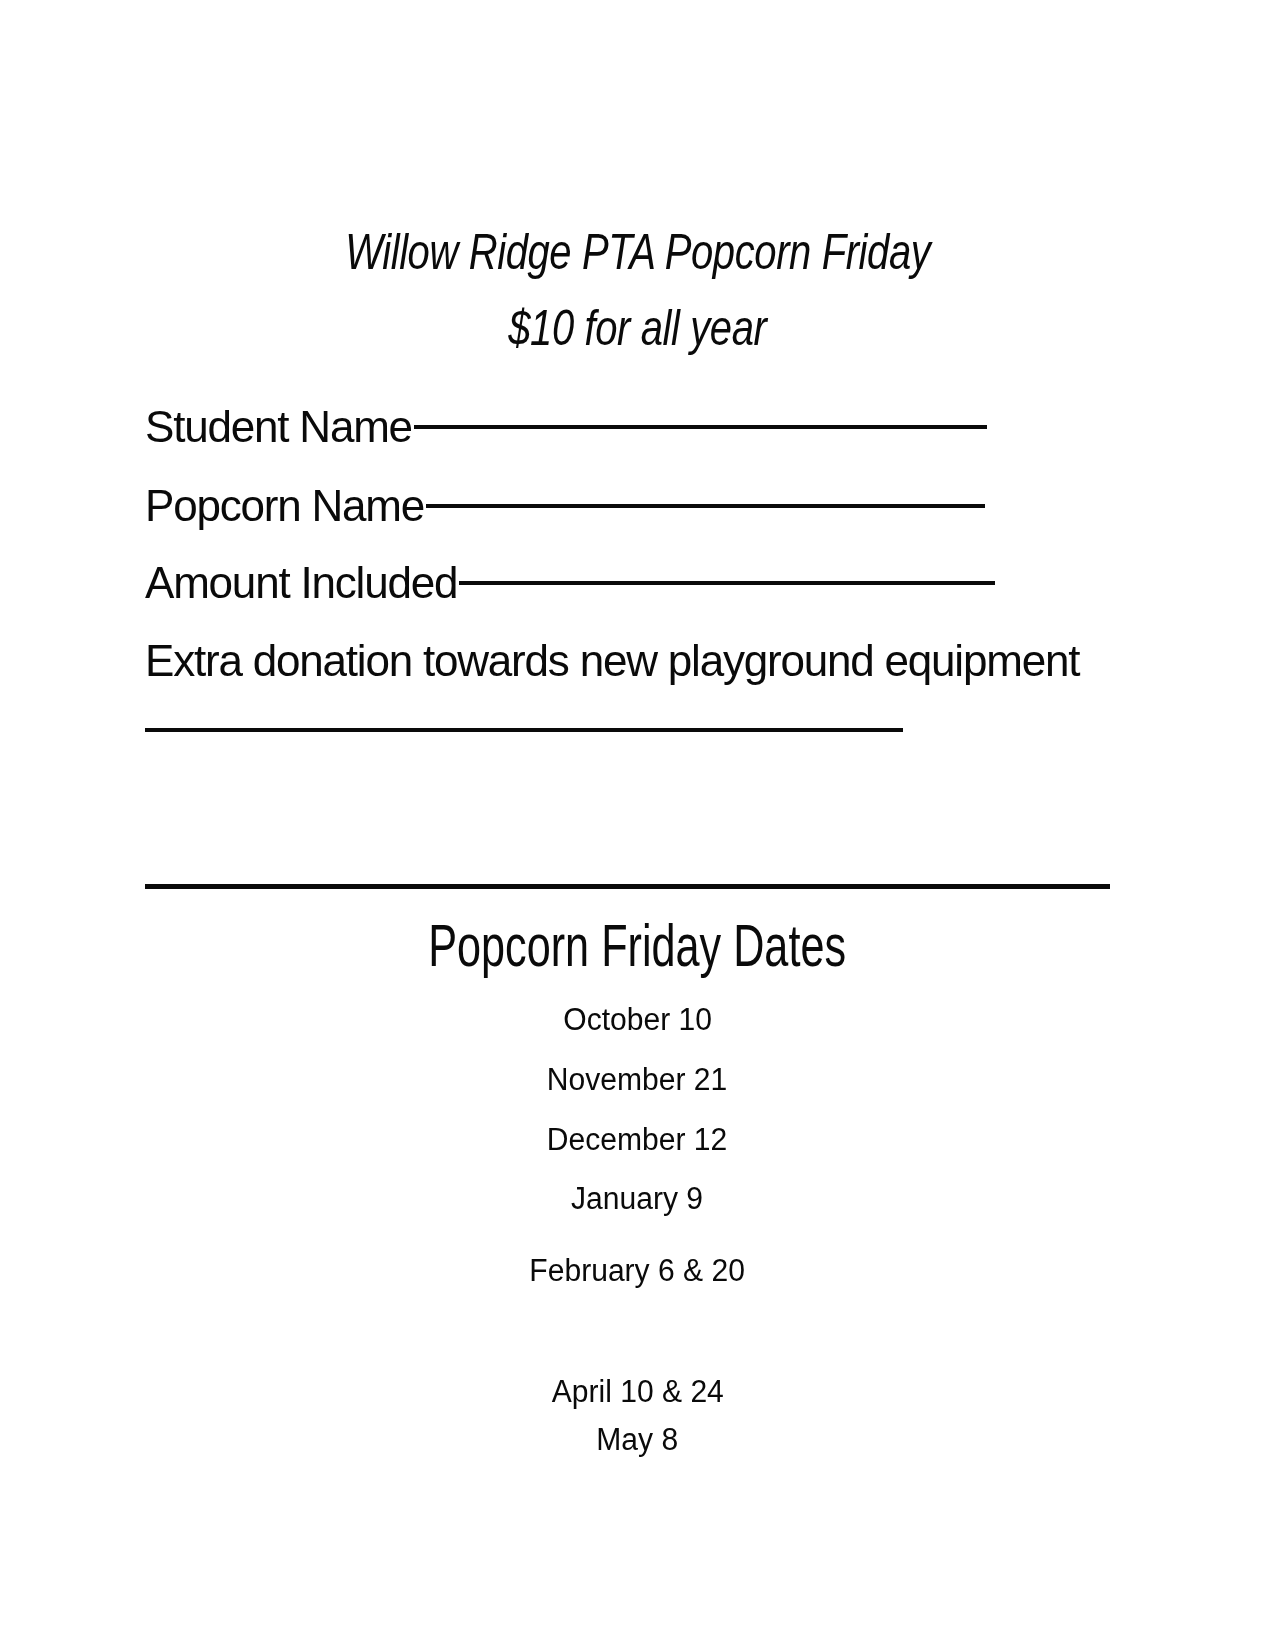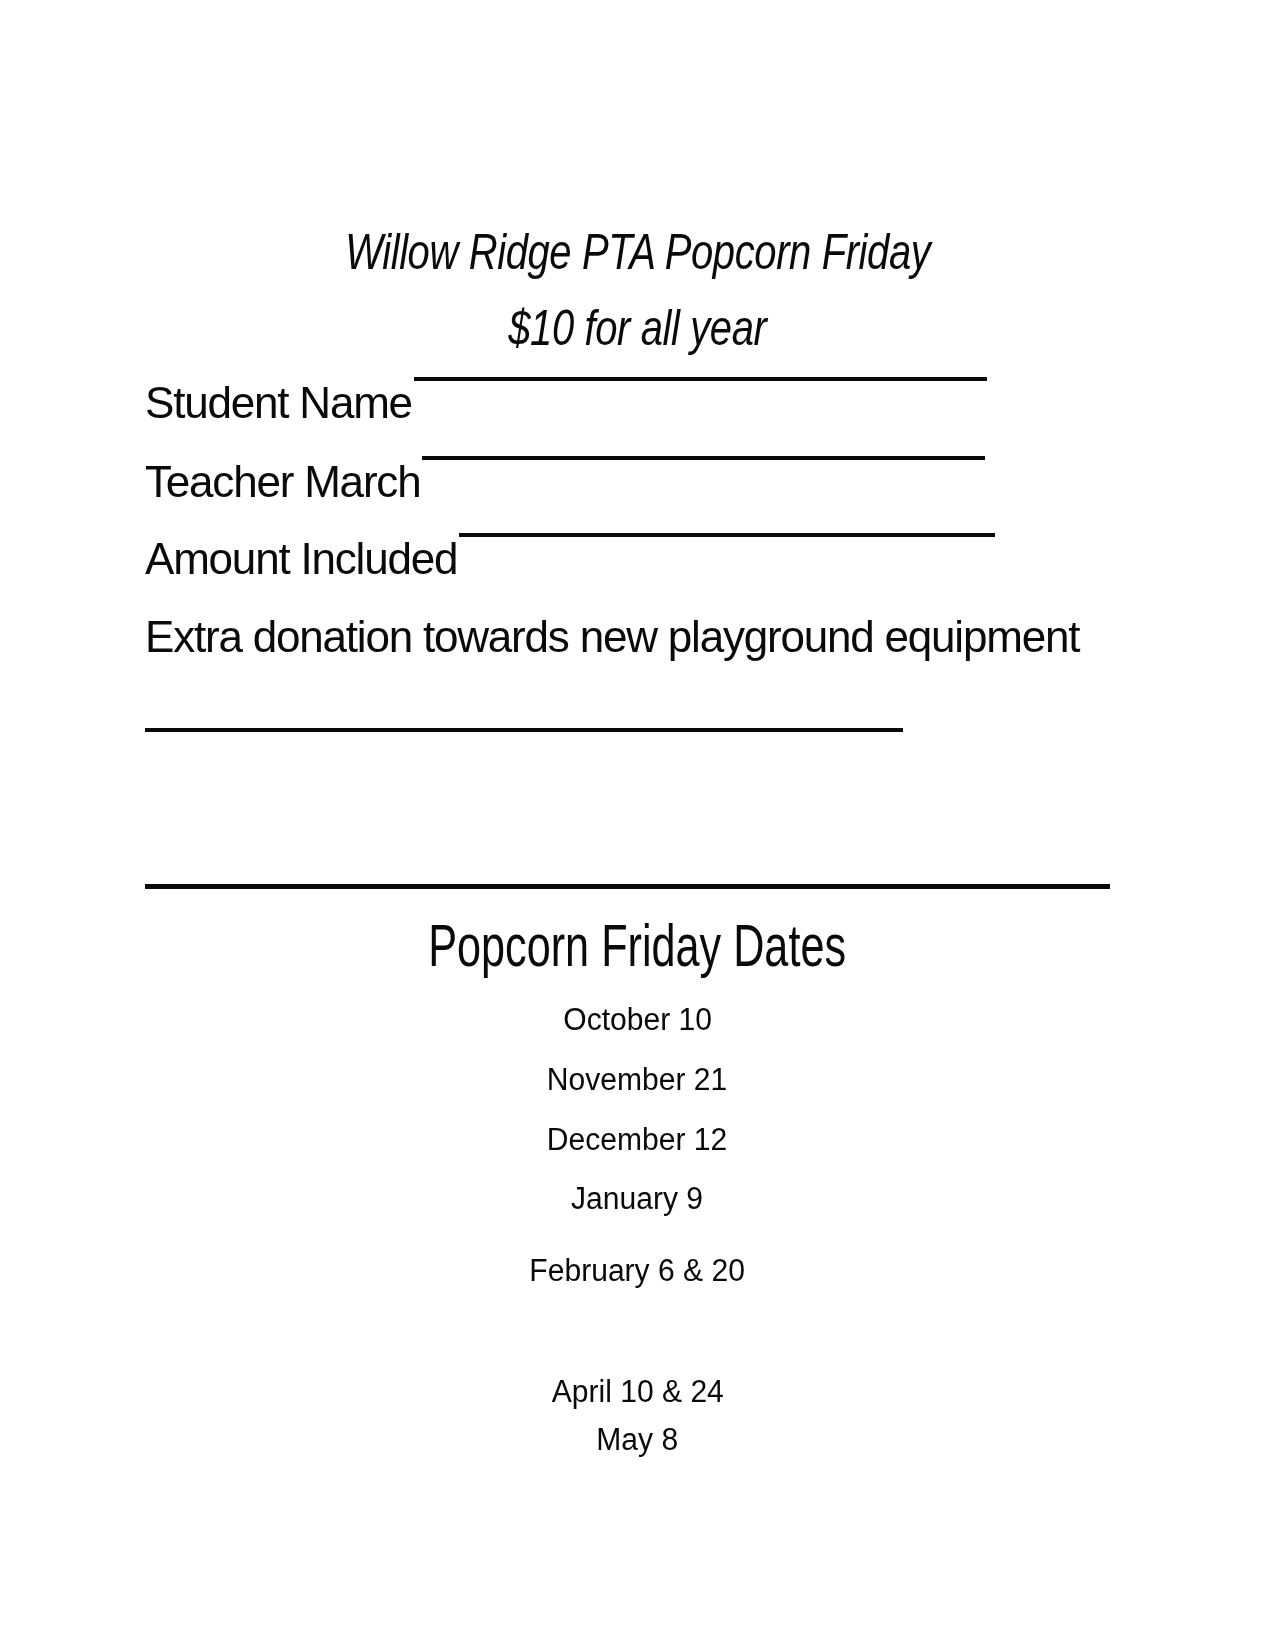--- a/index.html
+++ b/index.html
@@ -27,21 +27,22 @@
   .heading-line > span  { transform: scaleX(0.72); transform-origin: 50% 50%; }
   .date-line    { font-size: 31px; line-height: 31px; }
   .date-line > span { transform: scaleX(0.97); transform-origin: 50% 50%; }
 
   
   .form-row {
     position: absolute;
     left: 145px;
     height: 51px;
     display: flex;
-    align-items: flex-start;
+    align-items: center;
+    margin-top: 24px;
   }
   .form-row .label {
     font-size: 44px;
     line-height: 51px;
     letter-spacing: -1.2px;
     white-space: nowrap;
   }
   .form-row .fill {
     flex: 1;
     border-bottom: 4px solid #0a0a0a;
@@ -66,21 +67,21 @@
   </div>
   <div class="center-line title-line" style="top: 303px;">
     <span>$10 for all year</span>
   </div>
 
   <div class="form-row" style="top: 377px; width: 842px;">
     <span class="label">Student Name</span>
     <span class="fill"></span>
   </div>
   <div class="form-row" style="top: 456px; width: 840px;">
-    <span class="label">Teacher March</span>
+    <span class="label">Popcorn Name</span>
     <span class="fill"></span>
   </div>
   <div class="form-row" style="top: 611px; width: 1000px;">
     <span class="label">Extra donation towards new playground equipment</span>
   </div>
   <div class="form-row" style="top: 533px; width: 850px;">
     <span class="label">Amount Included</span>
     <span class="fill"></span>
   </div>
   <div class="rule" style="top: 728px; width: 758px;"></div>

